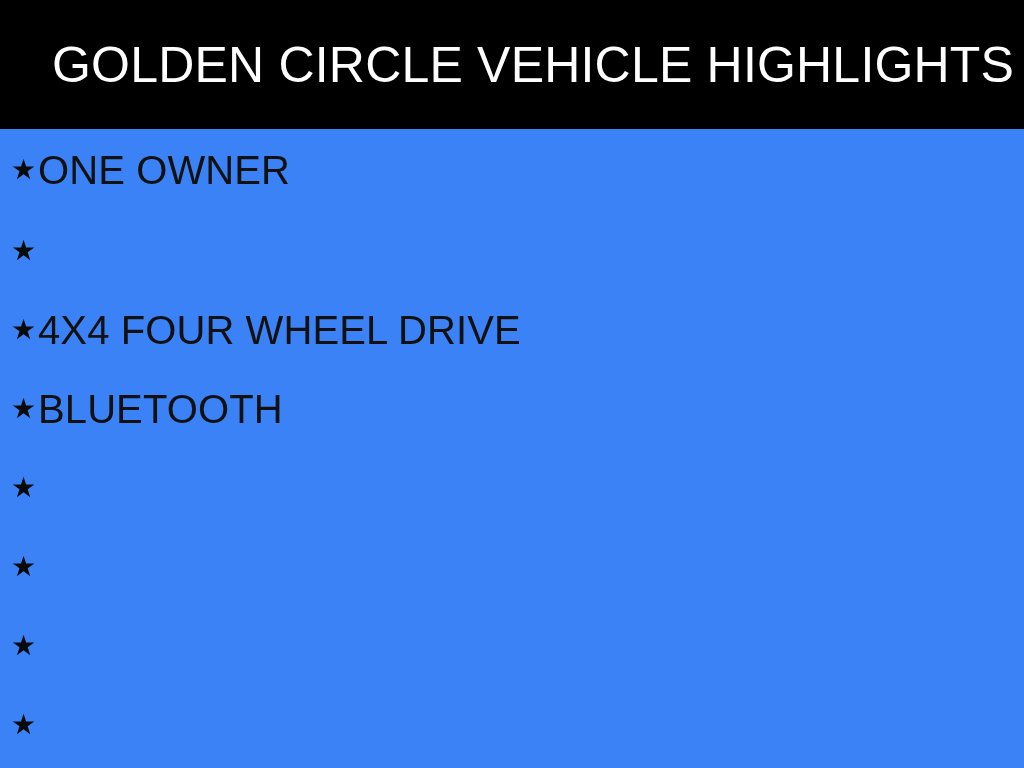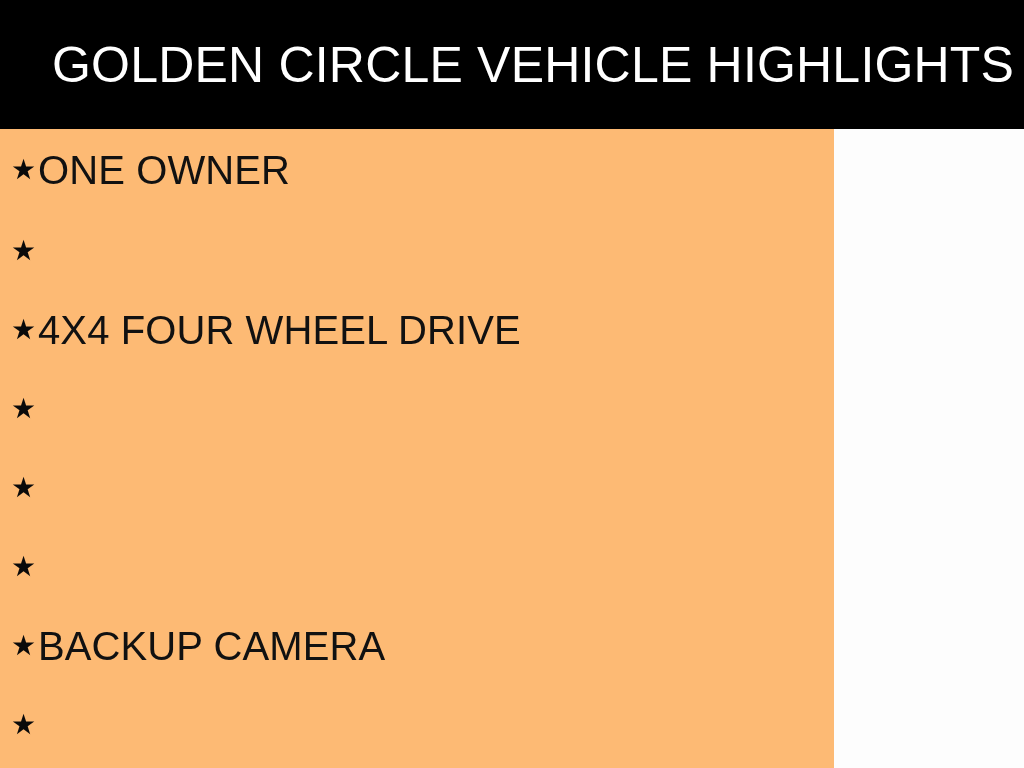--- a/index.html
+++ b/index.html
@@ -11,23 +11,23 @@
     width: 1024px;
     height: 768px;
     overflow: hidden;
     background: #fdfdfd;
     font-family: "Liberation Sans", sans-serif;
     -webkit-font-smoothing: antialiased;
   }
 
   .page {
     position: relative;
-    width: 834px;
+    width: 1024px;
     height: 768px;
-    background: #fdba74;
+    background: #3b82f6;
   }
 
   
   .header-banner {
     position: absolute;
     top: 0;
     left: 0;
     width: 1024px;
     height: 129px;
     background: #000000;
@@ -111,33 +111,33 @@
       <span class="bullet-star">★</span>
     </li>
 
     <li class="highlight-item">
       <span class="bullet-star">★</span>
       <span class="highlight-label">4X4 FOUR WHEEL DRIVE</span>
     </li>
 
     <li class="highlight-item">
       <span class="bullet-star">★</span>
+      <span class="highlight-label">BLUETOOTH</span>
     </li>
 
     <li class="highlight-item">
       <span class="bullet-star">★</span>
     </li>
 
     <li class="highlight-item">
       <span class="bullet-star">★</span>
     </li>
 
     <li class="highlight-item">
       <span class="bullet-star">★</span>
-      <span class="highlight-label">BACKUP CAMERA</span>
     </li>
 
     <li class="highlight-item">
       <span class="bullet-star">★</span>
     </li>
 
   </ul>
 
 </div>
 

